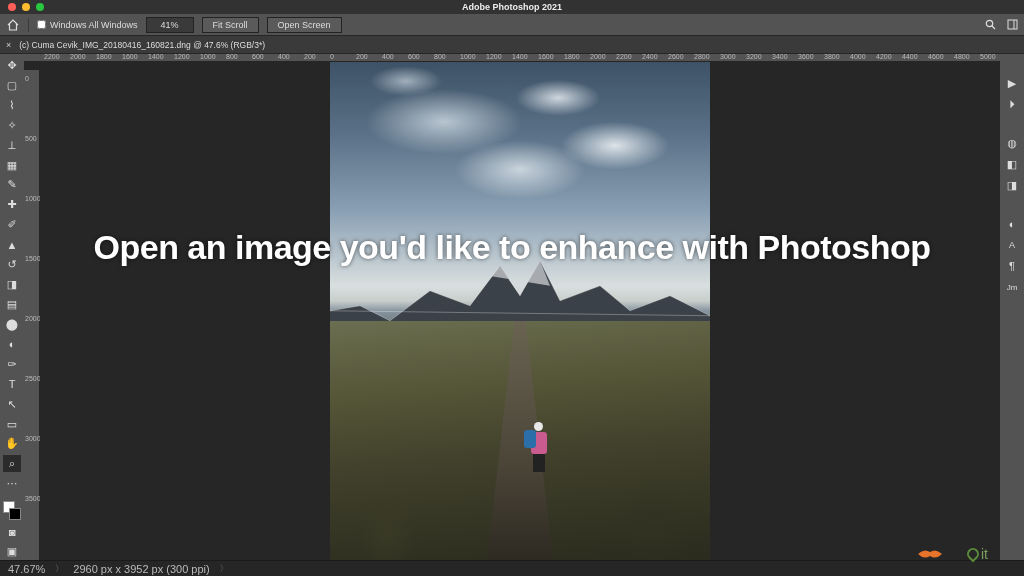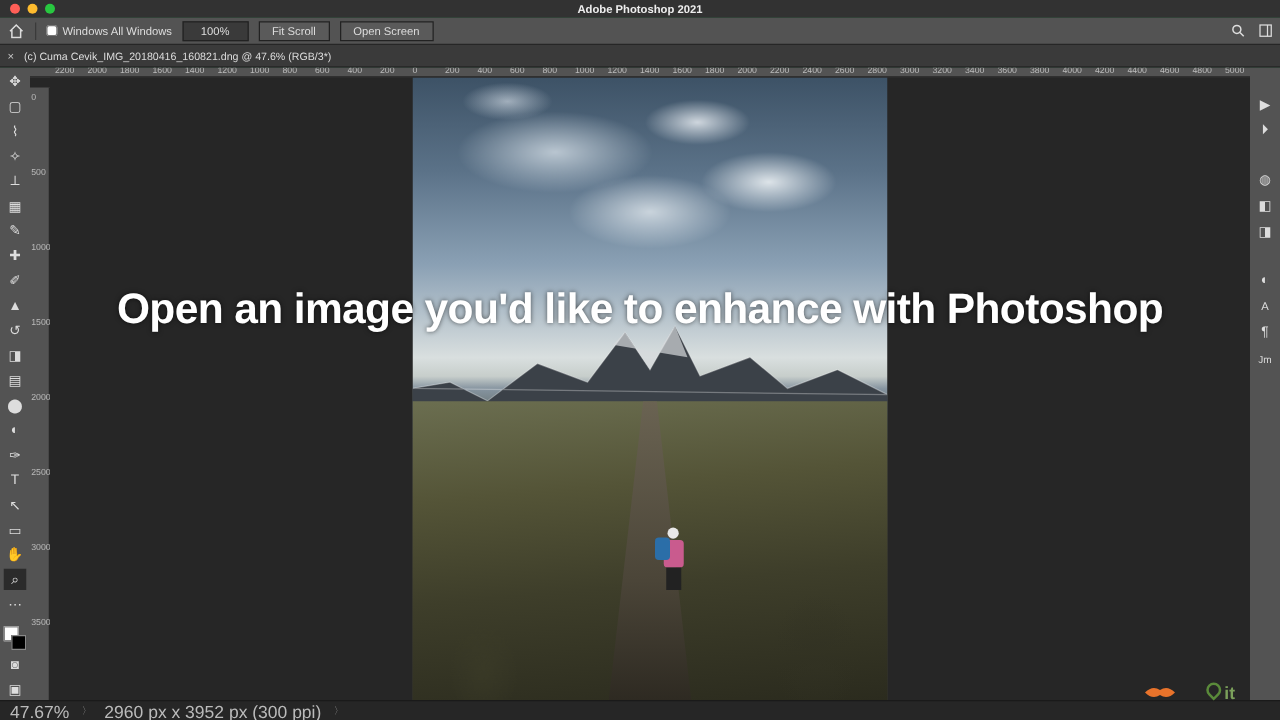--- a/index.html
+++ b/index.html
@@ -52,25 +52,25 @@
 .figure .pack{position:absolute;top:8px;left:-4px;width:12px;height:18px;background:#2b6ea8;border-radius:3px}
 .figure .legs{width:12px;height:18px;background:#222;margin:0 auto}
 .grass{position:absolute;bottom:0;left:0;right:0;height:48%;background:
  radial-gradient(ellipse 40px 60px at 15% 90%,rgba(60,60,40,.6),transparent 70%),
  radial-gradient(ellipse 50px 70px at 85% 85%,rgba(50,50,35,.6),transparent 70%)}
 .right-panels{width:24px;background:#535353;display:flex;flex-direction:column;align-items:center;gap:3px;padding-top:20px}
 .right-panels .tool{height:18px}
 .right-panels .gap2{margin-top:18px}
 .overlay-text{position:absolute;top:228px;left:0;right:0;text-align:center;font-size:34px;font-weight:700;color:#fff;text-shadow:0 0 4px rgba(0,0,0,.6);pointer-events:none;letter-spacing:-.5px;font-family:"Arial Rounded MT Bold","Arial Black",Arial,sans-serif}
 .statusbar{height:16px;background:#262626;border-top:1px solid #1a1a1a;display:flex;align-items:center;padding:0 8px;gap:10px}
-.statusbar span{font-size:14px;color:#bbb}
+.statusbar span{font-size:11px;color:#bbb}
 .statusbar .arr{font-size:8px;color:#888}
 .logo-bot{position:absolute;bottom:14px;right:36px;display:flex;align-items:center;gap:24px}
 .lips{width:26px;height:12px}
-.oit{font-size:14px;color:#7ba05b;font-weight:700;display:flex;align-items:flex-start}
+.oit{font-size:14px;color:#7ba05b;font-weight:400;display:flex;align-items:center}
 .oit .o{width:12px;height:12px;border:2px solid #5a8a3a;border-radius:50% 50% 50% 0;transform:rotate(-45deg);margin-right:2px}
 </style>
 </head>
 <body>
 
 <div class="app">
  <div class="titlebar">
   <div class="traffic">
    <div class="tl r"></div>
    <div class="tl y"></div>
@@ -83,21 +83,21 @@
   <div class="home-icon">
         <svg width="12" height="12" viewBox="0 0 12 12">
           <path d="M1 6 L6 1 L11 6 M2.5 5 V11 H9.5 V5" stroke="#ddd" stroke-width="1.2" fill="none"></path>
         </svg>
       </div>
   <div style="width:1px;height:14px;background:#3a3a3a"></div>
   <label class="chk">
         <input type="checkbox" style="">
         <span>Windows All Windows</span>
       </label>
-  <div class="zoom-disp">100%</div>
+  <div class="zoom-disp">41%</div>
   <div class="btn">Fit Scroll</div>
   <div class="btn">Open Screen</div>
   <div class="opt-right">
    <div class="ic">
           <svg width="11" height="11" viewBox="0 0 11 11">
             <circle cx="4.5" cy="4.5" r="3.2" stroke="#ddd" stroke-width="1.2" fill="none"></circle>
             <line x1="7" y1="7" x2="10" y2="10" stroke="#ddd" stroke-width="1.2"></line>
           </svg>
         </div>
    <div class="ic">

